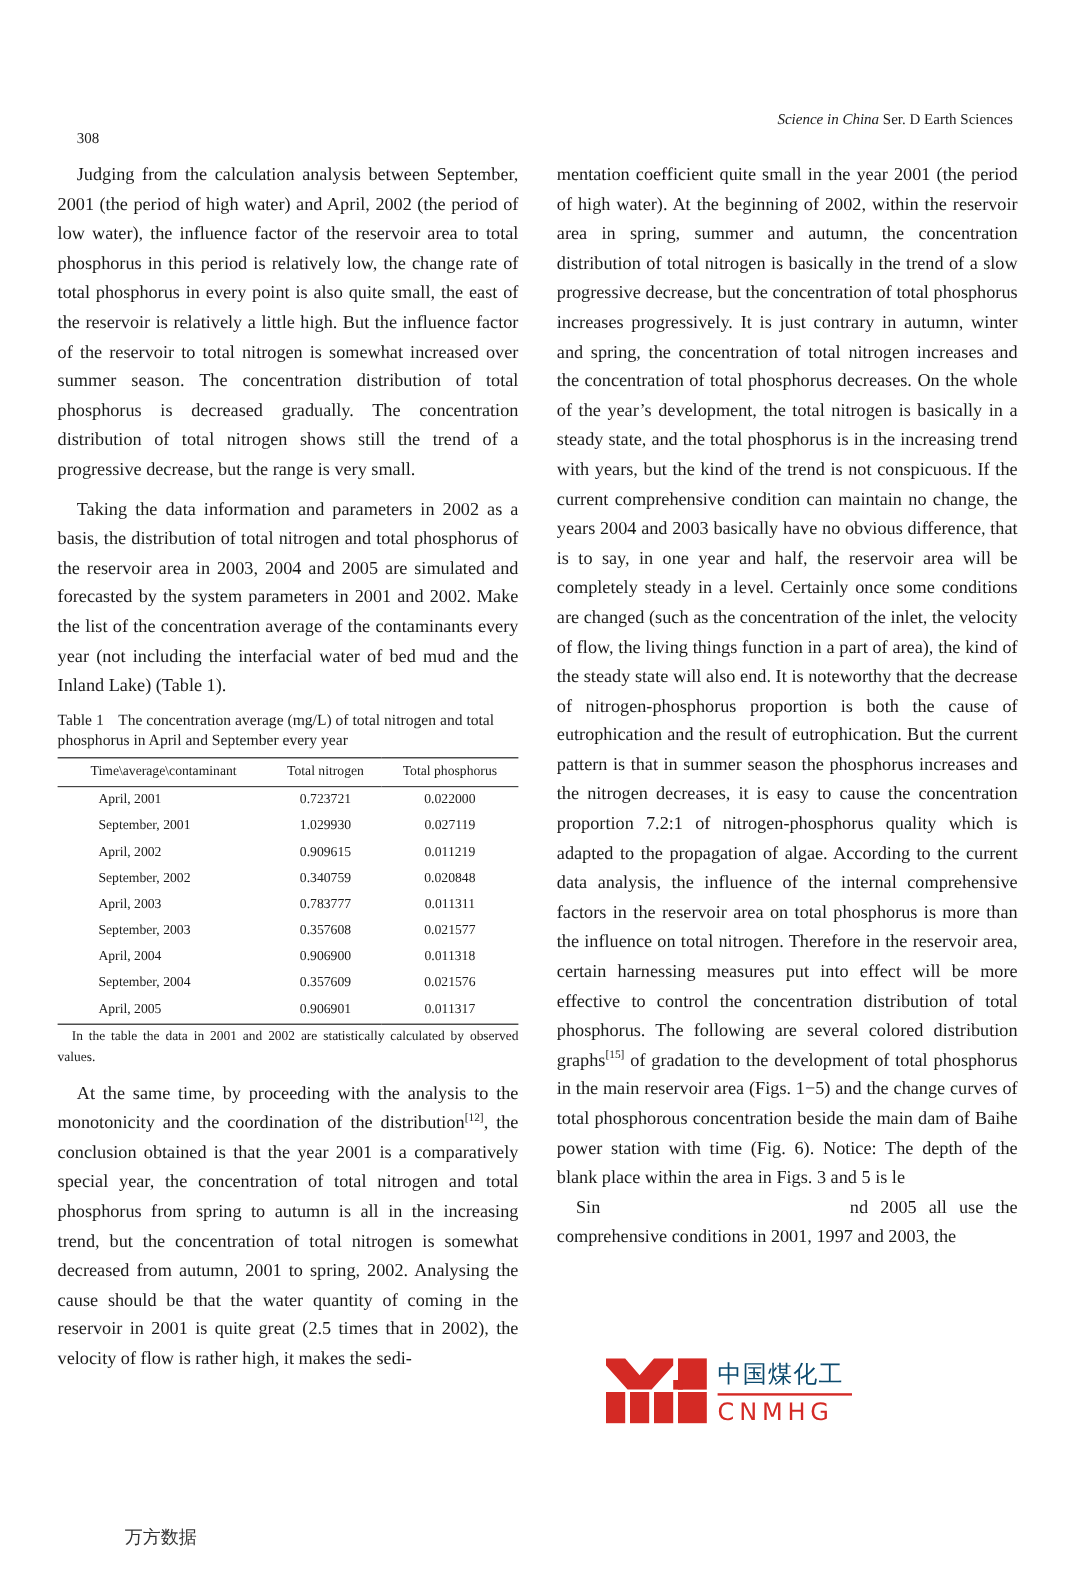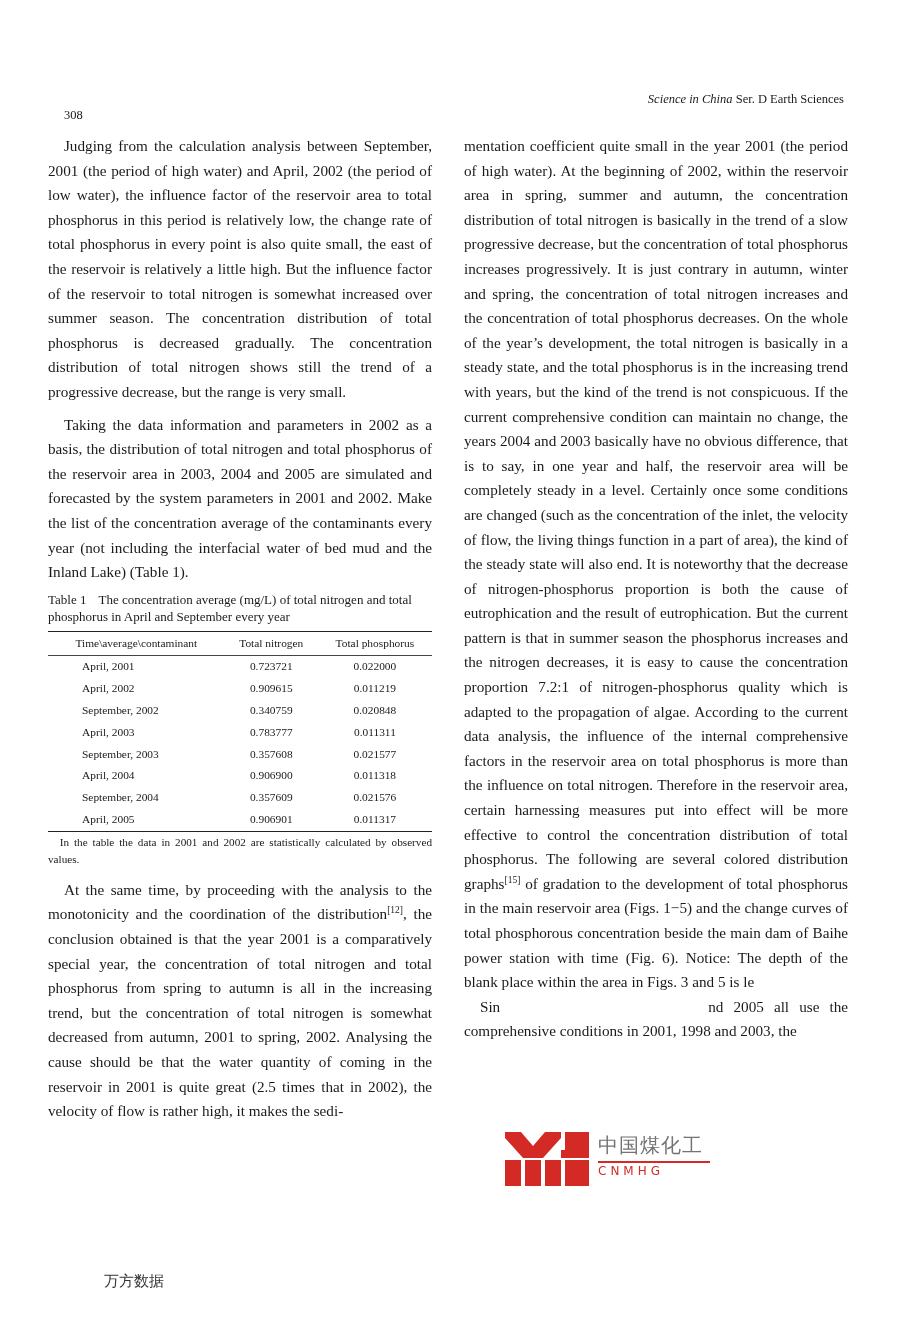--- a/index.html
+++ b/index.html
@@ -19,23 +19,23 @@
   .tcap .tlabel { margin-right:12px; }
   table.t { width:100%; border-collapse:collapse; font-size:11.4px; line-height:21.8px; }
   table.t th { font-weight:normal; border-top:1.5px solid #222; border-bottom:1px solid #444; padding:1px 0; text-align:center; }
   table.t td { text-align:center; padding:0; }
   table.t td.c0 { text-align:left; padding-left:34px; }
   table.t tr.last td { border-bottom:1.5px solid #222; }
   .tnote { font-size:11.2px; line-height:17px; text-indent:1.05em; margin:2px 0 10px 0; text-align:justify; }
   .footer-mark { position:absolute; left:104px; top:1272px; font-family:"DejaVu Sans", sans-serif; font-size:15px; color:#333; }
   .wm { position:absolute; left:503px; top:1130px; width:230px; height:60px; background:transparent; }
   .wm-logo { position:absolute; left:0; top:0; width:88px; height:58px; }
-  .wm-cn { position:absolute; left:95px; top:2px; font-family:"DejaVu Sans", sans-serif; font-size:20px; color:#737373; letter-spacing:1px; background:#fff; padding-right:2px; }
+  .wm-cn { position:absolute; left:95px; top:2px; font-family:"DejaVu Sans", sans-serif; font-size:20px; color:#0c4a6e; letter-spacing:1px; background:#fff; padding-right:2px; }
   .wm-line { position:absolute; left:95px; top:31px; width:112px; height:2px; background:#d42a25; }
-  .wm-en { position:absolute; left:95px; top:34px; font-family:"DejaVu Sans", sans-serif; font-size:12px; color:#d42a25; letter-spacing:4px; }
+  .wm-en { position:absolute; left:95px; top:34px; font-family:"DejaVu Sans", sans-serif; font-size:20px; color:#d42a25; letter-spacing:4px; }
 </style>
 </head>
 <body>
 
 <div>
   <span class="hdr-page">308</span>
   <span class="hdr-journal"><i>Science in China</i><span> Ser. D Earth Sciences</span></span>
 </div>
 
 <div class="col col-left">
@@ -52,20 +52,25 @@
         <th>Time\average\contaminant</th>
         <th>Total nitrogen</th>
         <th>Total phosphorus</th>
       </tr>
     </thead>
     <tbody id="tbody">
         <tr>
           <td class="c0">April, 2001</td>
           <td class="c1">0.723721</td>
           <td class="c2">0.022000</td>
+        </tr>
+        <tr>
+          <td class="c0">September, 2001</td>
+          <td class="c1">1.029930</td>
+          <td class="c2">0.027119</td>
         </tr>
         <tr>
           <td class="c0">April, 2002</td>
           <td class="c1">0.909615</td>
           <td class="c2">0.011219</td>
         </tr>
         <tr>
           <td class="c0">September, 2002</td>
           <td class="c1">0.340759</td>
           <td class="c2">0.020848</td>
@@ -97,21 +102,21 @@
         </tr>
       </tbody>
   </table>
   <p class="tnote">In the table the data in 2001 and 2002 are statistically calculated by observed values.</p>
 
   <p class="para"><span>At the same time, by proceeding with the analysis to the monotonicity and the coordination of the distribution</span><sup>[12]</sup><span>, the conclusion obtained is that the year 2001 is a comparatively special year, the concentration of total nitrogen and total phosphorus from spring to autumn is all in the increasing trend, but the concentration of total nitrogen is somewhat decreased from autumn, 2001 to spring, 2002. Analysing the cause should be that the water quantity of coming in the reservoir in 2001 is quite great (2.5 times that in 2002), the velocity of flow is rather high, it makes the sedi-</span></p>
 </div>
 
 <div class="col col-right">
   <p class="para noindent"><span>mentation coefficient quite small in the year 2001 (the period of high water). At the beginning of 2002, within the reservoir area in spring, summer and autumn, the concentration distribution of total nitrogen is basically in the trend of a slow progressive decrease, but the concentration of total phosphorus increases progressively. It is just contrary in autumn, winter and spring, the concentration of total nitrogen increases and the concentration of total phosphorus decreases. On the whole of the year’s development, the total nitrogen is basically in a steady state, and the total phosphorus is in the increasing trend with years, but the kind of the trend is not conspicuous. If the current comprehensive condition can maintain no change, the years 2004 and 2003 basically have no obvious difference, that is to say, in one year and half, the reservoir area will be completely steady in a level. Certainly once some conditions are changed (such as the concentration of the inlet, the velocity of flow, the living things function in a part of area), the kind of the steady state will also end. It is noteworthy that the decrease of nitrogen-phosphorus proportion is both the cause of eutrophication and the result of eutrophication. But the current pattern is that in summer season the phosphorus increases and the nitrogen decreases, it is easy to cause the concentration proportion 7.2:1 of nitrogen-phosphorus quality which is adapted to the propagation of algae. According to the current data analysis, the influence of the internal comprehensive factors in the reservoir area on total phosphorus is more than the influence on total nitrogen. Therefore in the reservoir area, certain harnessing measures put into effect will be more effective to control the concentration distribution of total phosphorus. The following are several colored distribution graphs</span><sup>[15]</sup><span> of gradation to the development of total phosphorus in the main reservoir area (Figs. 1−5) and the change curves of total phosphorous concentration beside the main dam of Baihe power station with time (Fig. 6). Notice: The depth of the blank place within the area in Figs. 3 and 5 is le</span></p>
-  <p class="para"><span>Sin</span><span style="display:inline-block;width:208px;"></span><span>nd 2005 all use the comprehensive conditions in 2001, 1998 and 2003, the</span></p>
+  <p class="para"><span>Sin</span><span style="display:inline-block;width:208px;"></span><span>nd 2005 all use the comprehensive conditions in 2001, 1997 and 2003, the</span></p>
 </div>
 
 <div class="wm">
   <svg class="wm-logo" viewBox="0 0 88 58">
     <rect x="0" y="0" width="88" height="58" fill="#ffffff"></rect>
     <polygon points="2,2 18,2 30,16 42,2 58,2 58,8 40,28 20,28 2,8" fill="#d42a25"></polygon>
     <rect x="2" y="30" width="16" height="26" fill="#d42a25"></rect>
     <rect x="22" y="30" width="16" height="26" fill="#d42a25"></rect>
     <rect x="62" y="2" width="24" height="26" fill="#d42a25"></rect>
     <rect x="42" y="30" width="16" height="26" fill="#d42a25"></rect>

